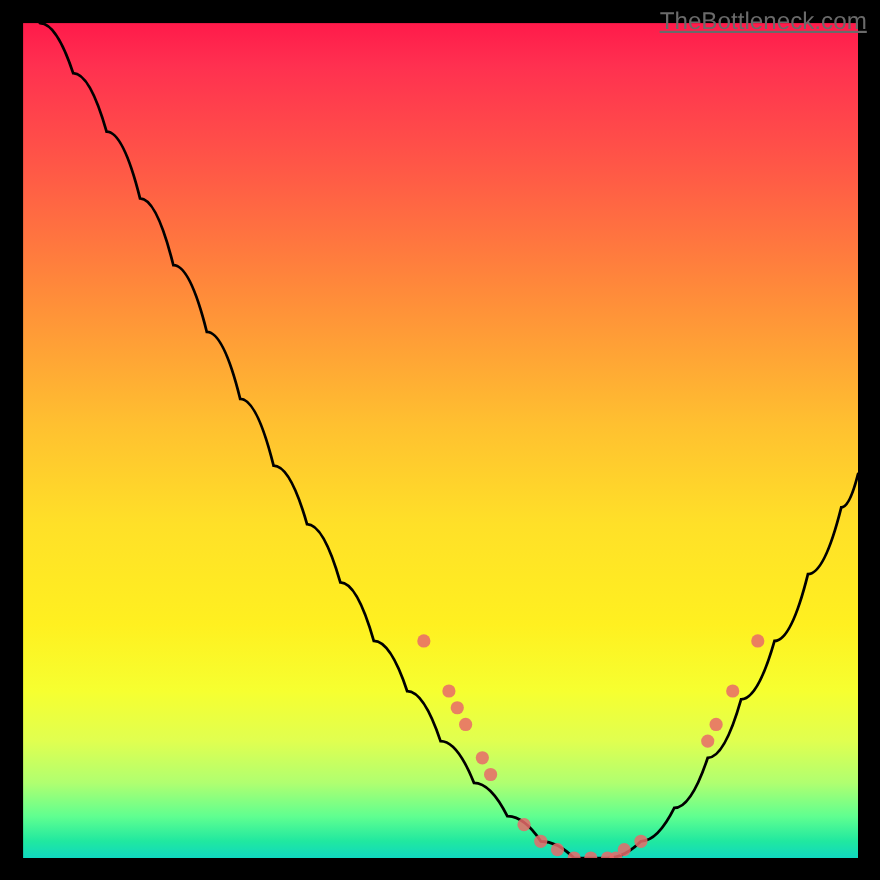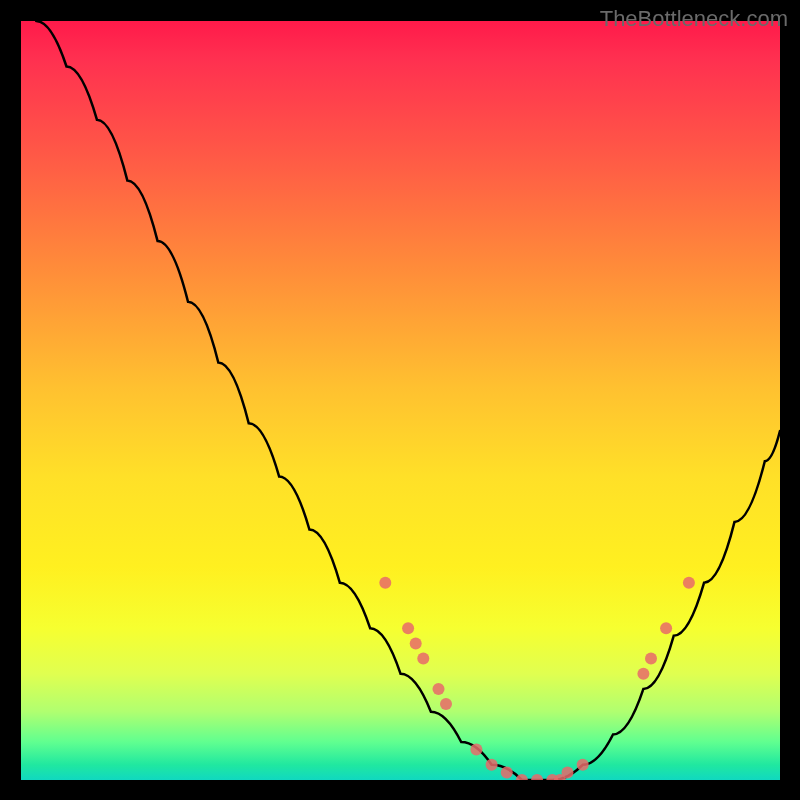--- a/index.html
+++ b/index.html
@@ -1,17 +1,17 @@
 <!DOCTYPE html>
 <html><head>
 <meta charset="utf-8">
 <style>
   * { margin: 0; padding: 0; box-sizing: border-box; }
   body { width: 800px; height: 800px; background: #000; position: relative; font-family: Arial, sans-serif; }
-  .watermark { position: absolute; top: 6px; right: 12px; color: #6a6a6a; font-size: 22px; font-weight: 500; z-index: 10; }
+  .watermark { position: absolute; top: 6px; right: 12px; color: #6a6a6a; font-size: 22px; font-weight: 500; z-index: 10; text-decoration: underline; }
   .plot-area { position: absolute; left: 21px; top: 21px; width: 759px; height: 759px; overflow: hidden; }
   .gradient-bg { position: absolute; inset: 0; background: linear-gradient(to bottom,
     #ff1a4a 0%,
     #ff3050 5%,
     #ff5a46 18%,
     #ff8a3a 32%,
     #ffc030 48%,
     #ffe028 60%,
     #fff020 72%,
     #f6ff30 80%,

